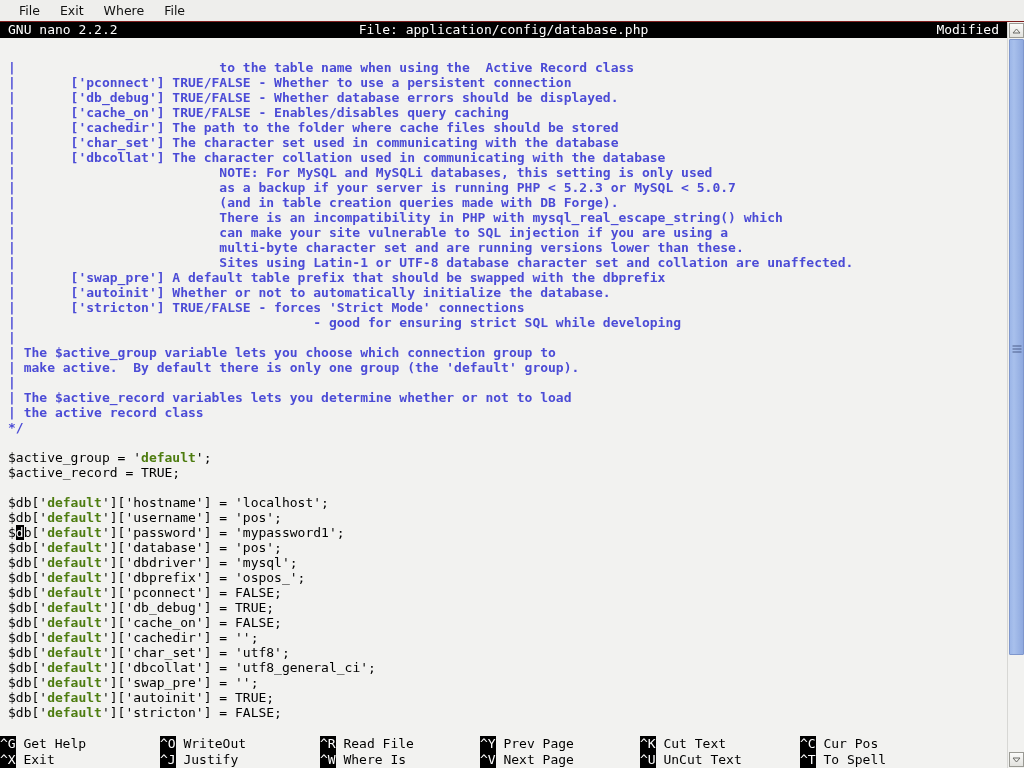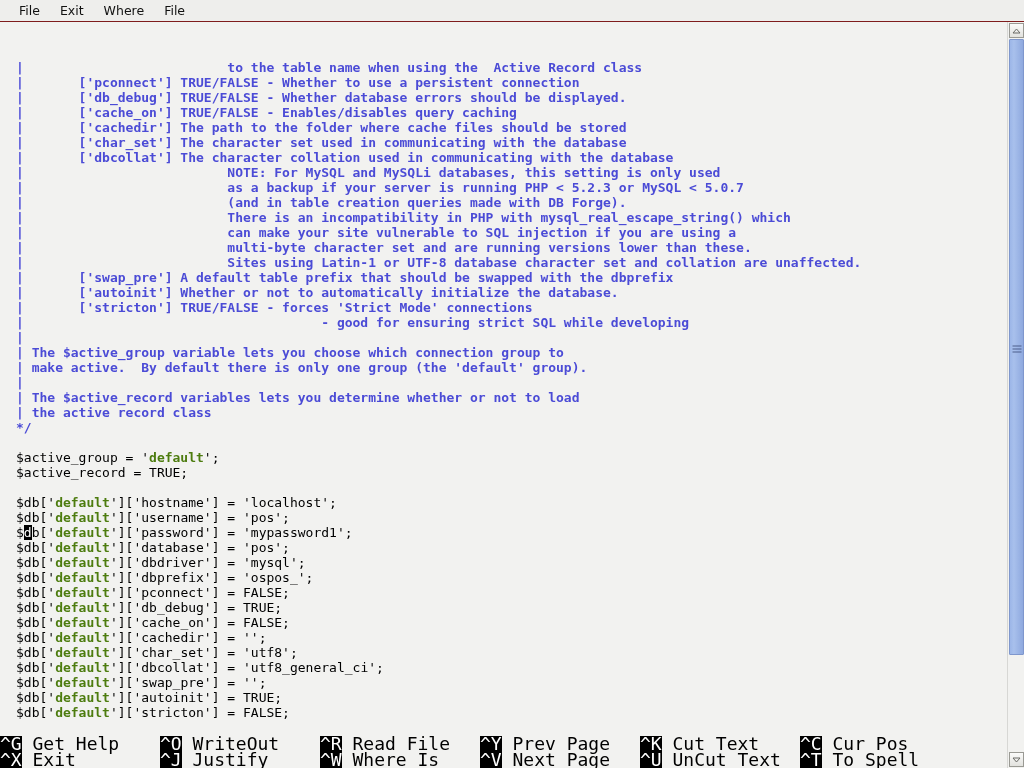--- a/index.html
+++ b/index.html
@@ -72,21 +72,21 @@
     display: block;
   }
   .tb-left   { position: absolute; left: 8px;  top: 0; }
   .tb-center { position: absolute; left: 0; top: 0; width: 1007px; text-align: center; }
   .tb-right  { position: absolute; right: 8px; top: 0; }
 
   
   .buffer {
     position: absolute;
     top: 38px;
-    left: 16px;
+    left: 8px;
     width: 1007px;
     height: 670px;
     font-size: 13px;
     line-height: 15px;
     white-space: pre;
     color: #000000;
     font-family: "DejaVu Sans Mono", "Liberation Mono", monospace;
     overflow: hidden;
   }
   .buffer .ln {
@@ -99,21 +99,21 @@
   .hl   { color: #4d7c0f; font-weight: bold; background: transparent; }
   .cur  { background: #000000; color: #ffffff; }
 
   
   .helpbar {
     position: absolute;
     left: 0;
     bottom: 0;
     width: 1007px;
     height: 32px;
-    font-size: 18px;
+    font-size: 13px;
     line-height: 16px;
     font-family: "DejaVu Sans Mono", "Liberation Mono", monospace;
     color: #000000;
     background: #f2f2f0;
     margin-top: 23px;
   }
   .helprow { height: 16px; display: block; white-space: pre; }
   .hcell {
     display: inline-block;
     width: 160px;
@@ -199,20 +199,25 @@
 
   <div class="menubar" id="menubar">
       <span class="mi">File</span>
       <span class="mi">Exit</span>
       <span class="mi">Where</span>
       <span class="mi">File</span>
     </div>
 
   <div class="term">
 
+    <div class="titlebar">
+      <span class="tb-left">GNU nano 2.2.2</span>
+      <span class="tb-center">File: application/config/database.php</span>
+      <span class="tb-right">Modified</span>
+    </div>
 
     <div class="buffer" id="buffer"><span class="ln"><span class="cmt">|                          to the table name when using the  Active Record class</span></span><span class="ln"><span class="cmt">|       ['pconnect'] TRUE/FALSE - Whether to use a persistent connection</span></span><span class="ln"><span class="cmt">|       ['db_debug'] TRUE/FALSE - Whether database errors should be displayed.</span></span><span class="ln"><span class="cmt">|       ['cache_on'] TRUE/FALSE - Enables/disables query caching</span></span><span class="ln"><span class="cmt">|       ['cachedir'] The path to the folder where cache files should be stored</span></span><span class="ln"><span class="cmt">|       ['char_set'] The character set used in communicating with the database</span></span><span class="ln"><span class="cmt">|       ['dbcollat'] The character collation used in communicating with the database</span></span><span class="ln"><span class="cmt">|                          NOTE: For MySQL and MySQLi databases, this setting is only used</span></span><span class="ln"><span class="cmt">|                          as a backup if your server is running PHP &lt; 5.2.3 or MySQL &lt; 5.0.7</span></span><span class="ln"><span class="cmt">|                          (and in table creation queries made with DB Forge).</span></span><span class="ln"><span class="cmt">|                          There is an incompatibility in PHP with mysql_real_escape_string() which</span></span><span class="ln"><span class="cmt">|                          can make your site vulnerable to SQL injection if you are using a</span></span><span class="ln"><span class="cmt">|                          multi-byte character set and are running versions lower than these.</span></span><span class="ln"><span class="cmt">|                          Sites using Latin-1 or UTF-8 database character set and collation are unaffected.</span></span><span class="ln"><span class="cmt">|       ['swap_pre'] A default table prefix that should be swapped with the dbprefix</span></span><span class="ln"><span class="cmt">|       ['autoinit'] Whether or not to automatically initialize the database.</span></span><span class="ln"><span class="cmt">|       ['stricton'] TRUE/FALSE - forces 'Strict Mode' connections</span></span><span class="ln"><span class="cmt">|                                      - good for ensuring strict SQL while developing</span></span><span class="ln"><span class="cmt">|</span></span><span class="ln"><span class="cmt">| The $active_group variable lets you choose which connection group to</span></span><span class="ln"><span class="cmt">| make active.  By default there is only one group (the 'default' group).</span></span><span class="ln"><span class="cmt">|</span></span><span class="ln"><span class="cmt">| The $active_record variables lets you determine whether or not to load</span></span><span class="ln"><span class="cmt">| the active record class</span></span><span class="ln"><span class="cmt">*/</span></span><span class="ln">&nbsp;</span><span class="ln"><span>$active_group = '</span><span class="hl">default</span><span>';</span></span><span class="ln"><span>$active_record = TRUE;</span></span><span class="ln">&nbsp;</span><span class="ln"><span>$db['</span><span class="hl">default</span><span>']['hostname'] = 'localhost';</span></span><span class="ln"><span>$db['</span><span class="hl">default</span><span>']['username'] = 'pos';</span></span><span class="ln"><span>$</span><span class="cur">d</span><span>b['</span><span class="hl">default</span><span>']['password'] = 'mypassword1';</span></span><span class="ln"><span>$db['</span><span class="hl">default</span><span>']['database'] = 'pos';</span></span><span class="ln"><span>$db['</span><span class="hl">default</span><span>']['dbdriver'] = 'mysql';</span></span><span class="ln"><span>$db['</span><span class="hl">default</span><span>']['dbprefix'] = 'ospos_';</span></span><span class="ln"><span>$db['</span><span class="hl">default</span><span>']['pconnect'] = FALSE;</span></span><span class="ln"><span>$db['</span><span class="hl">default</span><span>']['db_debug'] = TRUE;</span></span><span class="ln"><span>$db['</span><span class="hl">default</span><span>']['cache_on'] = FALSE;</span></span><span class="ln"><span>$db['</span><span class="hl">default</span><span>']['cachedir'] = '';</span></span><span class="ln"><span>$db['</span><span class="hl">default</span><span>']['char_set'] = 'utf8';</span></span><span class="ln"><span>$db['</span><span class="hl">default</span><span>']['dbcollat'] = 'utf8_general_ci';</span></span><span class="ln"><span>$db['</span><span class="hl">default</span><span>']['swap_pre'] = '';</span></span><span class="ln"><span>$db['</span><span class="hl">default</span><span>']['autoinit'] = TRUE;</span></span><span class="ln"><span>$db['</span><span class="hl">default</span><span>']['stricton'] = FALSE;</span></span></div>
 
     <div class="helpbar" id="helpbar">
         <div class="helprow"><span class="hcell"><span class="hkey">^G</span><span class="hlbl">Get Help</span></span><span class="hcell"><span class="hkey">^O</span><span class="hlbl">WriteOut</span></span><span class="hcell"><span class="hkey">^R</span><span class="hlbl">Read File</span></span><span class="hcell"><span class="hkey">^Y</span><span class="hlbl">Prev Page</span></span><span class="hcell"><span class="hkey">^K</span><span class="hlbl">Cut Text</span></span><span class="hcell"><span class="hkey">^C</span><span class="hlbl">Cur Pos</span></span></div>
         <div class="helprow"><span class="hcell"><span class="hkey">^X</span><span class="hlbl">Exit</span></span><span class="hcell"><span class="hkey">^J</span><span class="hlbl">Justify</span></span><span class="hcell"><span class="hkey">^W</span><span class="hlbl">Where Is</span></span><span class="hcell"><span class="hkey">^V</span><span class="hlbl">Next Page</span></span><span class="hcell"><span class="hkey">^U</span><span class="hlbl">UnCut Text</span></span><span class="hcell"><span class="hkey">^T</span><span class="hlbl">To Spell</span></span></div>
       </div>
   </div>
 
   <div class="scrollbar">

